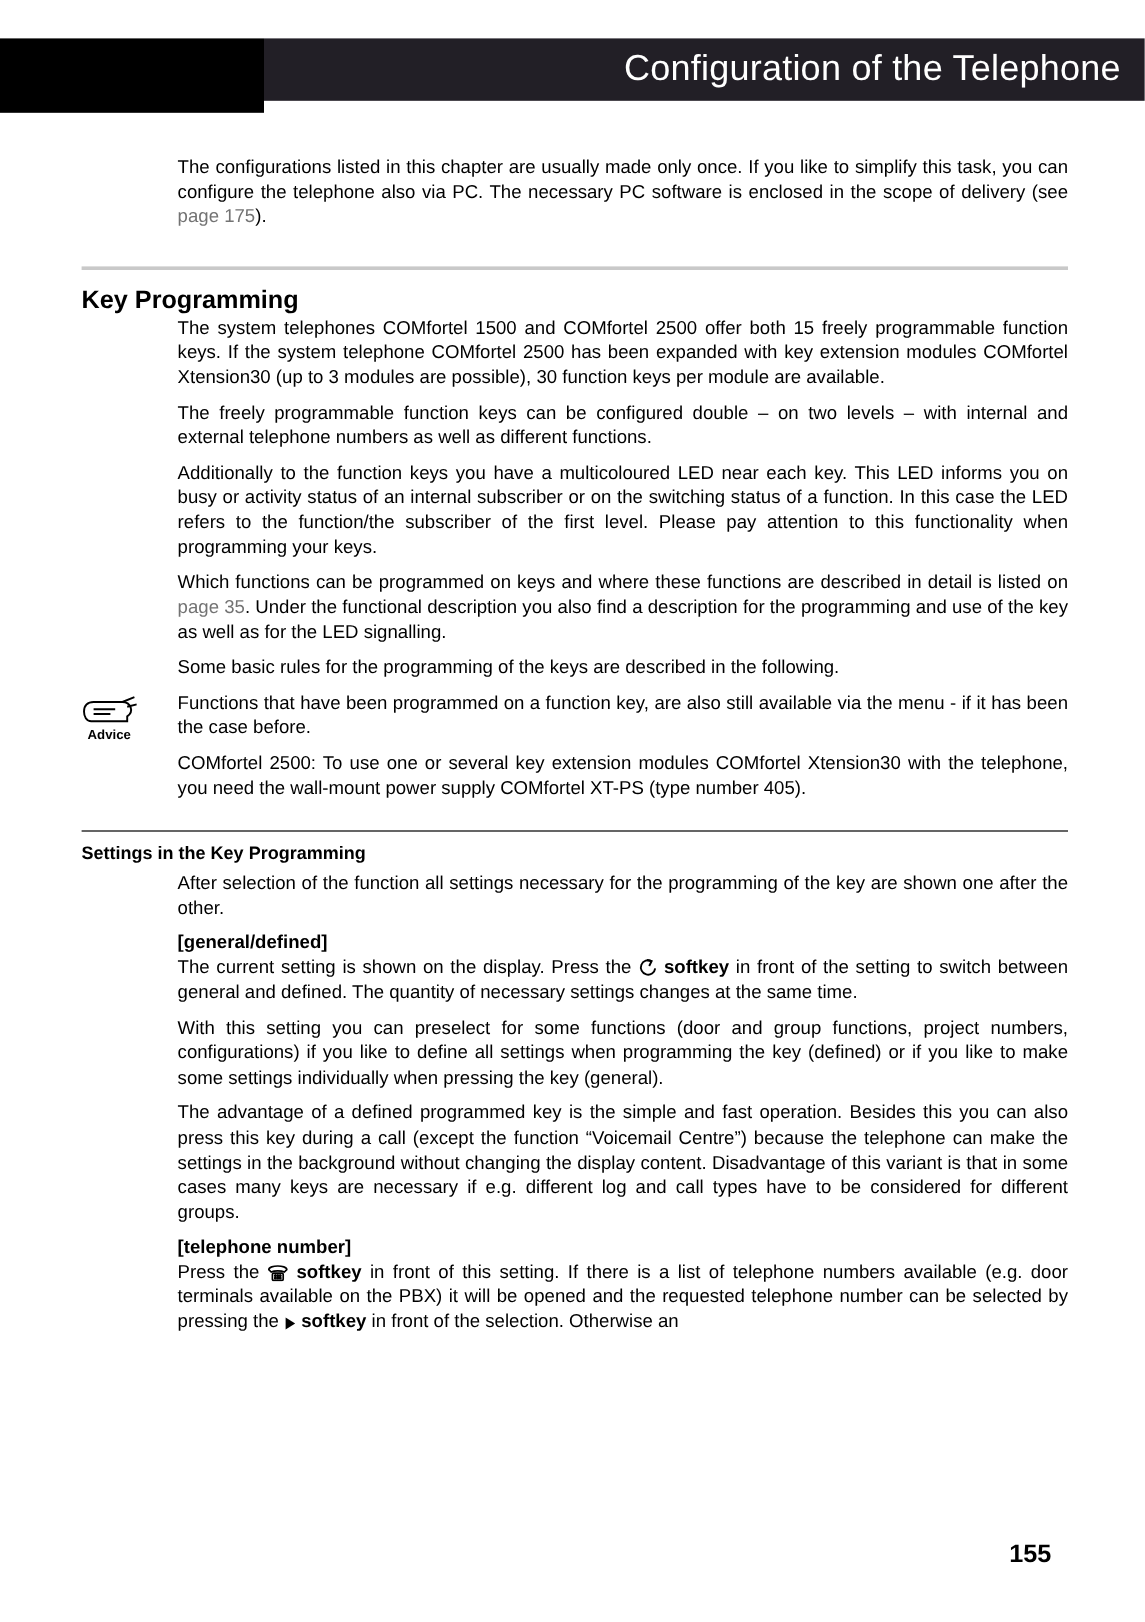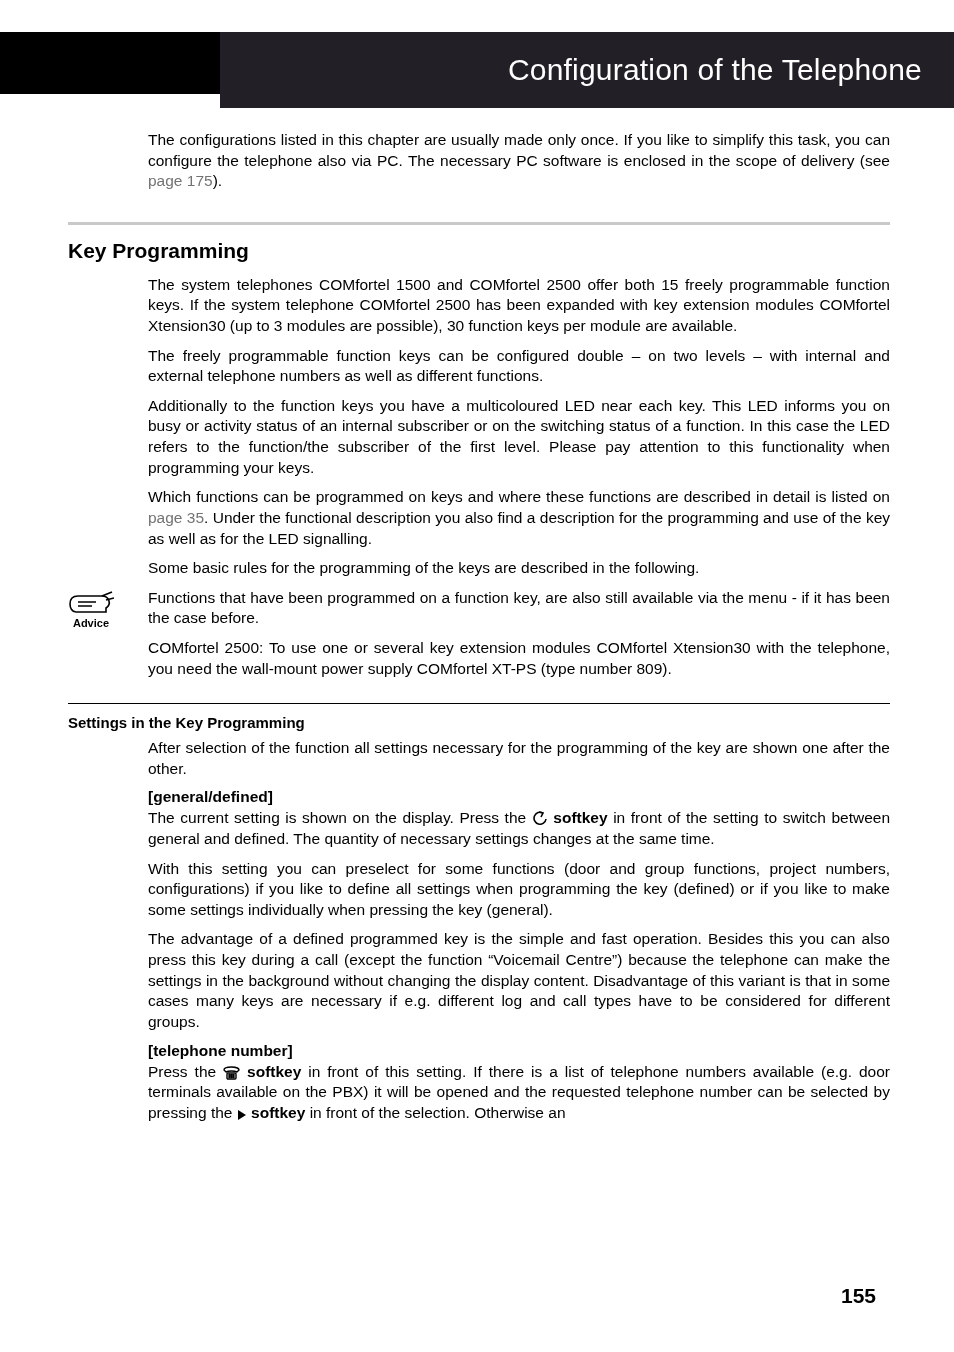--- a/index.html
+++ b/index.html
@@ -1,26 +1,26 @@
 <!DOCTYPE html>
 <html><head>
 <meta charset="utf-8">
 <style>
   * { margin: 0; padding: 0; box-sizing: border-box; }
   html, body { width: 954px; height: 1352px; font-family: Arial, Helvetica, sans-serif; background: #fff; color: #000; }
   .page { width: 954px; height: 1352px; position: relative; padding: 40px 70px 40px 70px; }
   .header-bar { position: absolute; top: 32px; left: 0; width: 954px; height: 62px; display: flex; }
   .header-black { width: 220px; height: 62px; background: #000; }
-  .header-title-wrap { flex: 1; background: #221f26; height: 76px; display: flex; align-items: center; justify-content: flex-end; padding-right: 32px; text-align: center; }
+  .header-title-wrap { flex: 1; background: #221f26; height: 52px; display: flex; align-items: center; justify-content: flex-end; padding-right: 20px; text-align: center; }
   .header-title { color: #fff; font-size: 30px; font-weight: 400; letter-spacing: 0.2px; }
   .content { position: absolute; top: 130px; left: 148px; width: 742px; }
   .intro { font-size: 15.5px; line-height: 1.33; text-align: justify; }
   .link { color: #737373; }
   .rule { border: 0; border-top: 3px solid #c9c9c9; margin: 30px 0 14px -80px; width: 822px; }
-  .h1 { font-size: 21px; font-weight: bold; margin-left: -80px; margin-bottom: 12px; }
+  .h1 { font-size: 21px; font-weight: bold; margin-left: -80px; margin-bottom: 1px; }
   .para { font-size: 15.5px; line-height: 1.33; text-align: justify; margin-bottom: 9px; }
   .advice-block { position: relative; margin-top: 2px; }
   .advice-icon-wrap { position: absolute; left: -92px; top: 2px; width: 70px; text-align: center; }
   .advice-label { font-size: 11px; font-weight: bold; margin-top: 0; }
   .italic { }
   .thin-rule { border: 0; border-top: 1px solid #000; margin: 24px 0 10px -80px; width: 822px; }
   .h2 { font-size: 15px; font-weight: bold; margin-left: -80px; margin-bottom: 7px; }
   .sub-hd { font-size: 15.5px; font-weight: bold; margin-bottom: 2px; margin-top: 0; }
   .bold { font-weight: bold; }
   .page-num { position: absolute; bottom: 44px; right: 78px; font-size: 21px; font-weight: bold; }
@@ -60,21 +60,21 @@
       <svg class="inline-icon" width="46" height="26" viewBox="0 0 46 26">
         <g fill="none" stroke="#000" stroke-width="1.6">
           <path d="M2 14 C2 9 5 6 10 6 L34 6 C41 6 44 14 38 18 L38 22 L8 22 C4 22 2 18 2 14 Z"></path>
           <path d="M34 6 L44 2 M38 10 L46 8"></path>
           <path d="M10 12 L28 12 M10 16 L24 16"></path>
         </g>
       </svg>
       <div class="advice-label">Advice</div>
     </div>
     <p class="para italic">Functions that have been programmed on a function key, are also still available via the menu - if it has been the case before.</p>
-    <p class="para italic">COMfortel 2500: To use one or several key extension modules COMfortel Xtension30 with the telephone, you need the wall-mount power supply COMfortel XT-PS (type number 809).</p>
+    <p class="para italic">COMfortel 2500: To use one or several key extension modules COMfortel Xtension30 with the telephone, you need the wall-mount power supply COMfortel XT-PS (type number 405).</p>
   </div>
 
   <hr class="thin-rule">
 
   <h3 class="h2">Settings in the Key Programming</h3>
 
   <p class="para">After selection of the function all settings necessary for the programming of the key are shown one after the other.</p>
 
   <div class="sub-hd">[general/defined]</div>
   <p class="para">

